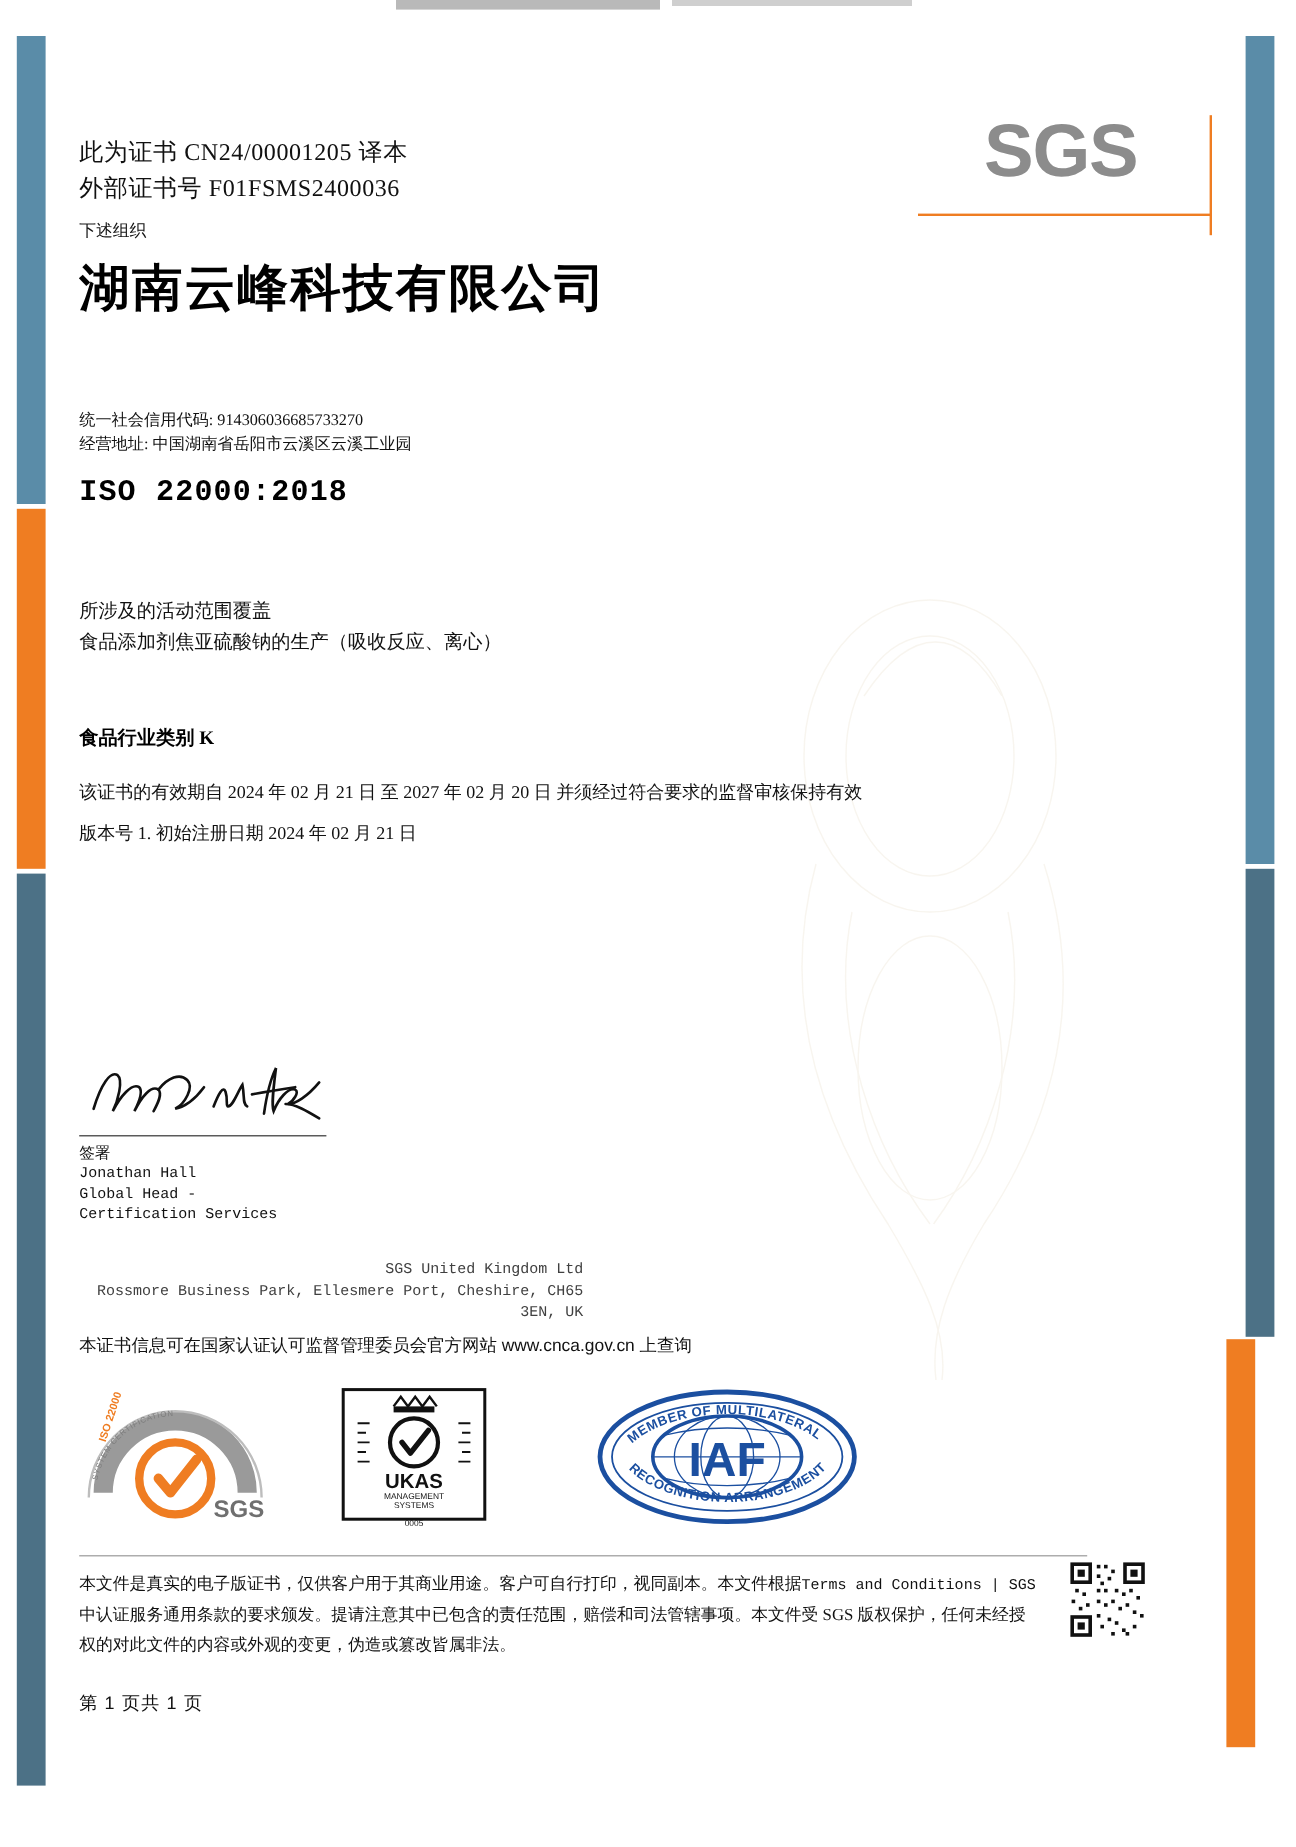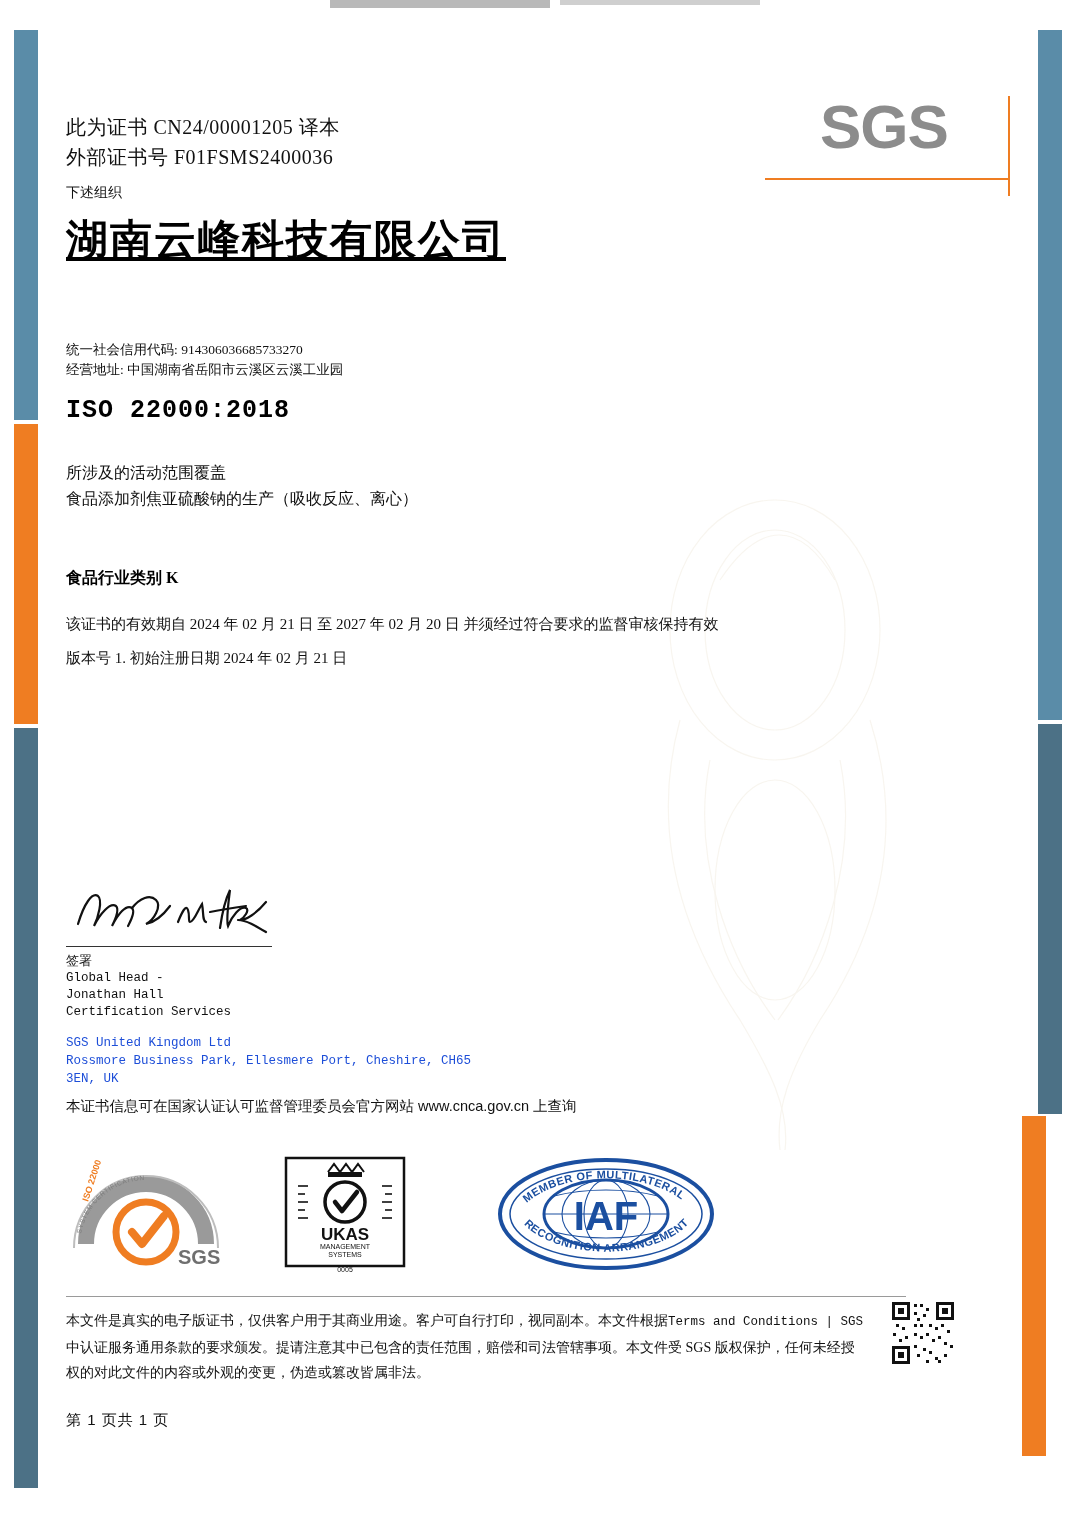--- a/index.html
+++ b/index.html
@@ -113,21 +113,20 @@
     color: #111;
     margin-top: 12px;
   }
   .company-name {
     font-family: "Liberation Serif", serif;
     font-weight: bold;
     font-size: 42px;
     color: #000;
     margin-top: 10px;
     letter-spacing: 2px;
-    text-decoration: underline;
   }
   .info-block {
     margin-top: 72px;
     font-family: "Liberation Serif", serif;
     font-size: 13.5px;
     color: #111;
     line-height: 20px;
   }
   .statement {
     margin-top: 74px;
@@ -137,21 +136,21 @@
   }
   .standard {
     margin-top: 16px;
     font-family: "Liberation Mono", monospace;
     font-weight: bold;
     font-size: 25px;
     color: #000;
     letter-spacing: 1px;
   }
   .scope {
-    margin-top: 35px;
+    margin-top: 72px;
     font-family: "Liberation Serif", serif;
     font-size: 16px;
     color: #111;
     line-height: 26px;
   }
   .sector {
     margin-top: 56px;
     font-family: "Liberation Serif", serif;
     font-weight: bold;
     font-size: 16px;
@@ -190,23 +189,24 @@
   }
   .sig-mono {
     font-family: "Liberation Mono", monospace;
     font-size: 12.5px;
     color: #111;
     line-height: 17px;
   }
   .addr-mono {
     font-family: "Liberation Mono", monospace;
     font-size: 12.5px;
-    color: #1d4ed8;
+    color: #404040;
     line-height: 18px;
-    margin-top: 13px;
+    margin-top: 28px;
+    text-align: right;
   }
   .cnca {
     font-family: Liberation Sans, sans-serif;
     font-size: 14.5px;
     color: #111;
     margin-top: 9px;
     white-space: nowrap;
   }
 
   
@@ -322,22 +322,22 @@
         <path d="M8 44 C 14 24, 22 12, 28 16 C 33 20, 28 38, 24 46 C 30 34, 40 22, 46 26 C 50 30, 44 42, 42 46 C 48 34, 56 24, 62 28 C 66 32, 60 42, 58 46"></path>
         <path d="M62 28 C 70 18, 80 14, 86 20 C 92 26, 84 40, 76 44 C 86 42, 94 34, 100 26"></path>
         <path d="M108 42 C 112 32, 116 24, 118 30 C 120 36, 118 42, 120 42 C 124 42, 128 30, 132 24 C 134 34, 132 40, 136 42"></path>
         <path d="M150 48 C 152 34, 156 18, 160 10 C 158 26, 156 40, 158 46 C 162 36, 170 26, 176 28 C 180 30, 174 38, 170 40 C 176 40, 186 34, 196 22"></path>
         <path d="M168 40 C 176 40, 186 46, 196 52"></path>
         <path d="M140 32 C 150 30, 162 28, 176 26"></path>
       </g>
     </svg>
     <div class="sig-rule"></div>
     <div class="sig-caption">签署</div>
+    <div class="sig-mono">Jonathan Hall</div>
     <div class="sig-mono">Global Head -</div>
-    <div class="sig-mono">Jonathan Hall</div>
     <div class="sig-mono">Certification Services</div>
 
     <div class="addr-mono">
       <div>SGS United Kingdom Ltd</div>
       <div>Rossmore Business Park, Ellesmere Port, Cheshire, CH65 3EN, UK</div>
     </div>
     <div class="cnca">本证书信息可在国家认证认可监督管理委员会官方网站 www.cnca.gov.cn 上查询</div>
   </div>
 
   <div class="marks">

